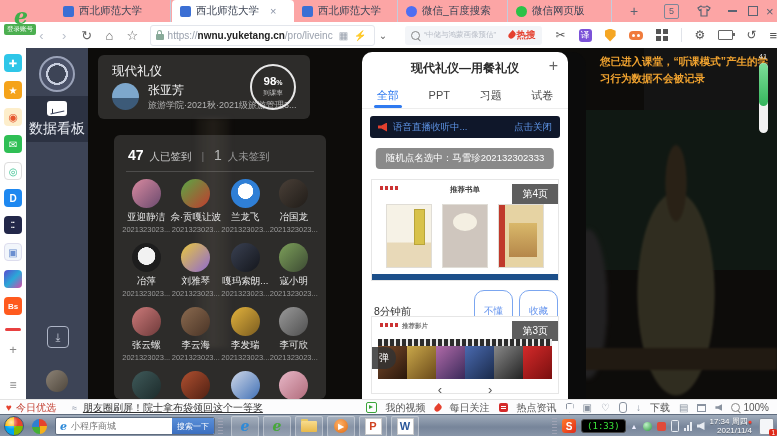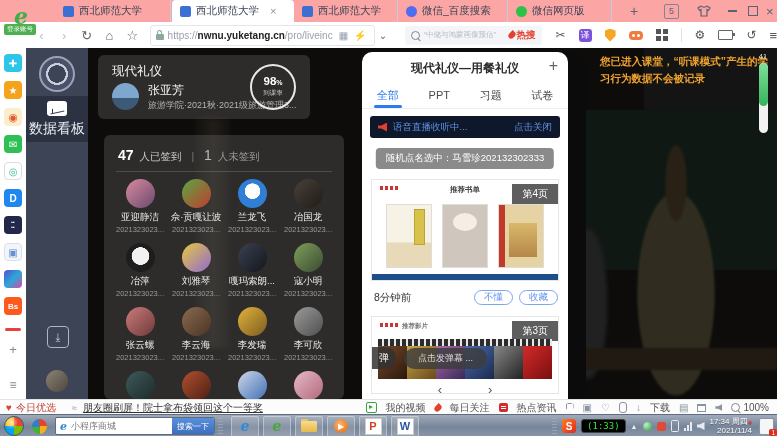--- a/index.html
+++ b/index.html
@@ -104,21 +104,21 @@
   .c1title{position:absolute;left:14px;top:8px;font-size:12.5px;color:#f2f2f2;}
   .tavatar{position:absolute;left:14px;top:28px;width:27px;height:27px;border-radius:50%;
     background:linear-gradient(180deg,#7da7cc 55%,#3c5a78 56%);}
   .tname{position:absolute;left:50px;top:27px;font-size:12px;color:#f0f0f0;}
   .tinfo{position:absolute;left:50px;top:44px;font-size:9px;color:#b3b3b3;white-space:nowrap;}
   .ratec{position:absolute;right:14px;top:9px;width:46px;height:46px;border:2px solid #e8e8e8;
     border-radius:50%;box-sizing:border-box;display:flex;flex-direction:column;align-items:center;justify-content:center;}
   .ratec .pct{font-size:11.5px;font-weight:bold;color:#fff;line-height:11px;}
   .ratec .pct i{font-style:normal;font-size:7px;}
   .ratec .lbl{font-size:6.5px;color:#ccc;margin-top:1px;}
-  .card2{left:16px;top:87px;width:240px;height:264px;overflow:hidden;}
+  .card2{left:26px;top:87px;width:212px;height:264px;overflow:hidden;}
   .counts{position:absolute;left:14px;top:12px;font-size:10.5px;color:#c9c9c9;}
   .counts b{font-size:14px;color:#fff;margin-right:3px;}
   .counts .n2{font-size:14px;color:#b9b9b9;margin:0 3px 0 0;}
   .counts .bar{color:#777;margin:0 7px;}
   .c2hr{position:absolute;left:12px;right:12px;top:36px;height:1px;background:rgba(255,255,255,0.16);}
   .sgrid{position:absolute;left:8px;right:8px;top:44px;display:grid;
     grid-template-columns:repeat(4,1fr);row-gap:9px;}
   .scell{display:flex;flex-direction:column;align-items:center;}
   .savatar{width:29px;height:29px;border-radius:50%;background:#666;}
   .sname{font-size:9.5px;color:#ececec;margin-top:3px;white-space:nowrap;}
@@ -179,21 +179,21 @@
     border:1px solid #b8a43a;}
   .bk2{background:#cfc6be;position:relative;}
   .bk2:after{content:"";position:absolute;left:10px;top:8px;width:24px;height:18px;background:#f4efe2;
     border-radius:50%;}
   .bk3{background:linear-gradient(90deg,#c0392b 0 6px,#e6d3a3 6px);position:relative;}
   .bk3:after{content:"";position:absolute;left:10px;top:18px;width:28px;height:34px;
     background:linear-gradient(#d9b86a,#b5874a);}
   .sbar{position:absolute;left:0;right:0;bottom:0;height:6px;background:#1c4f8a;}
   .meta{position:absolute;left:12px;right:10px;top:238px;display:flex;align-items:center;}
   .meta .ago{font-size:10.5px;color:#333;flex:1;}
-  .pill{border:1px solid #7ba6f0;color:#5b8ded;font-size:9.5px;border-radius:10px;padding:0 9px;margin-left:6px;}
+  .pill{border:1px solid #7ba6f0;color:#5b8ded;font-size:9.5px;border-radius:10px;padding:14px 9px;margin-left:6px;}
   .sc2{top:264px;height:76px;}
   .stitle2{position:absolute;left:30px;top:5px;font-size:6.5px;color:#777;font-weight:bold;}
   .film{position:absolute;left:6px;right:6px;top:22px;height:40px;background:#3a3a3a;}
   .film .sprock{height:7px;background:repeating-linear-gradient(90deg,#2c2c2c 0 4px,#e8e8e8 4px 6px);}
   .film .posters{height:33px;display:flex;}
   .film .posters div{flex:1;}
   .po1{background:linear-gradient(135deg,#7a4a2a,#2a180c);}
   .po2{background:linear-gradient(135deg,#caa84a,#6a4a1a);}
   .po3{background:linear-gradient(135deg,#b06aa8,#3a2a5a);}
   .po4{background:linear-gradient(135deg,#4a6ab0,#1a2a4a);}
@@ -523,21 +523,20 @@
               <div class="po1"></div>
                 <div class="po2"></div>
                 <div class="po3"></div>
               <div class="po4"></div>
                 <div class="po5"></div>
                 <div class="po6"></div>
             </div>
           </div>
           <div class="danmu">
             <span class="dbtn">弹</span>
-            <span class="dinput">点击发弹幕 ...</span>
           </div>
         </div>
 
         <div class="parrows">
           <span>‹</span>
           <span>›</span>
         </div>
       </div>
     </div>
 

